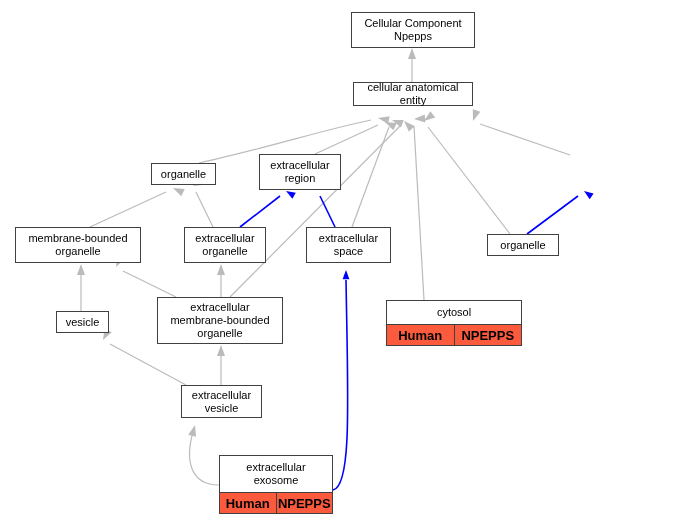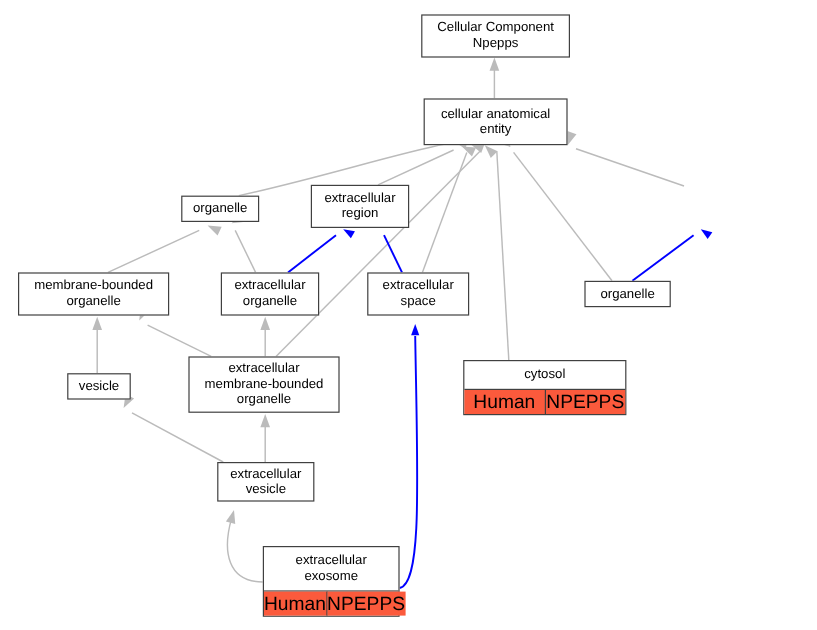--- a/index.html
+++ b/index.html
@@ -9,21 +9,21 @@
   svg.edges{position:absolute;left:0;top:0;width:681px;height:525px;}
   .node{position:absolute;box-sizing:border-box;border:1px solid #404040;
         background:#ffffff;display:flex;flex-direction:column;
         align-items:stretch;justify-content:center;}
   .node .title{display:flex;align-items:center;justify-content:center;
         flex:1 1 auto;text-align:center;font-size:11px;line-height:13px;
         color:#000000;padding:1px 4px;white-space:pre-line;}
   .node.gene .title{border-bottom:1px solid #404040;}
   .generow{display:flex;flex-direction:row;height:20px;}
   .genecell{flex:1 1 50%;display:flex;align-items:center;justify-content:center;
-        font-size:16px;line-height:13px;color:#000000;background:#fb5a3c;}
+        font-size:13px;line-height:13px;color:#000000;background:#fb5a3c;font-weight:bold;}
   .genecell.first{border-right:1px solid #404040;}
 </style>
 </head>
 <body>
 
 <div id="graph">
   <svg class="edges" viewBox="0 0 681 525" xmlns="http://www.w3.org/2000/svg">
       <path d="M 412,82 L 412,55" fill="none" stroke="#bbbbbb" stroke-width="1.2"></path>
       <polygon points="0,0 -4.03,11.049999999999999 4.03,11.049999999999999" fill="#bbbbbb" transform="translate(412,48) rotate(0)"></polygon>
       <path d="M 199,163 C 260,150 330,128 371,120" fill="none" stroke="#bbbbbb" stroke-width="1.2"></path>
@@ -62,21 +62,21 @@
       <polygon points="0,0 -4.03,11.049999999999999 4.03,11.049999999999999" fill="#bbbbbb" transform="translate(221,345) rotate(0)"></polygon>
       <path d="M 219,485 C 190,485 185,460 193,432" fill="none" stroke="#bbbbbb" stroke-width="1.2"></path>
       <polygon points="0,0 -4.03,11.049999999999999 4.03,11.049999999999999" fill="#bbbbbb" transform="translate(195,425) rotate(15)"></polygon>
       <path d="M 333,490 C 352,486 348,400 346,280" fill="none" stroke="#0000ff" stroke-width="1.6"></path>
       <polygon points="0,0 -3.41,9.35 3.41,9.35" fill="#0000ff" transform="translate(346,270) rotate(0)"></polygon>
     </svg>
 <div class="node" style="left: 351px; top: 12px; width: 124px; height: 36px; border-color: rgb(64, 64, 64); background: rgb(255, 255, 255);">
       <div class="title" style="color: rgb(0, 0, 0);">Cellular Component
 Npepps</div>
     </div>
-    <div class="node" style="left: 353px; top: 82px; width: 120px; height: 39px; border-color: rgb(64, 64, 64); background: rgb(255, 255, 255);">
+    <div class="node" style="left: 353px; top: 82px; width: 120px; height: 24px; border-color: rgb(64, 64, 64); background: rgb(255, 255, 255);">
       <div class="title" style="color: rgb(0, 0, 0);">cellular anatomical
 entity</div>
     </div>
     <div class="node" style="left: 151px; top: 163px; width: 65px; height: 22px; border-color: rgb(64, 64, 64); background: rgb(255, 255, 255);">
       <div class="title" style="color: rgb(0, 0, 0);">organelle</div>
     </div>
     <div class="node" style="left: 259px; top: 154px; width: 82px; height: 36px; border-color: rgb(64, 64, 64); background: rgb(255, 255, 255);">
       <div class="title" style="color: rgb(0, 0, 0);">extracellular
 region</div>
     </div>

